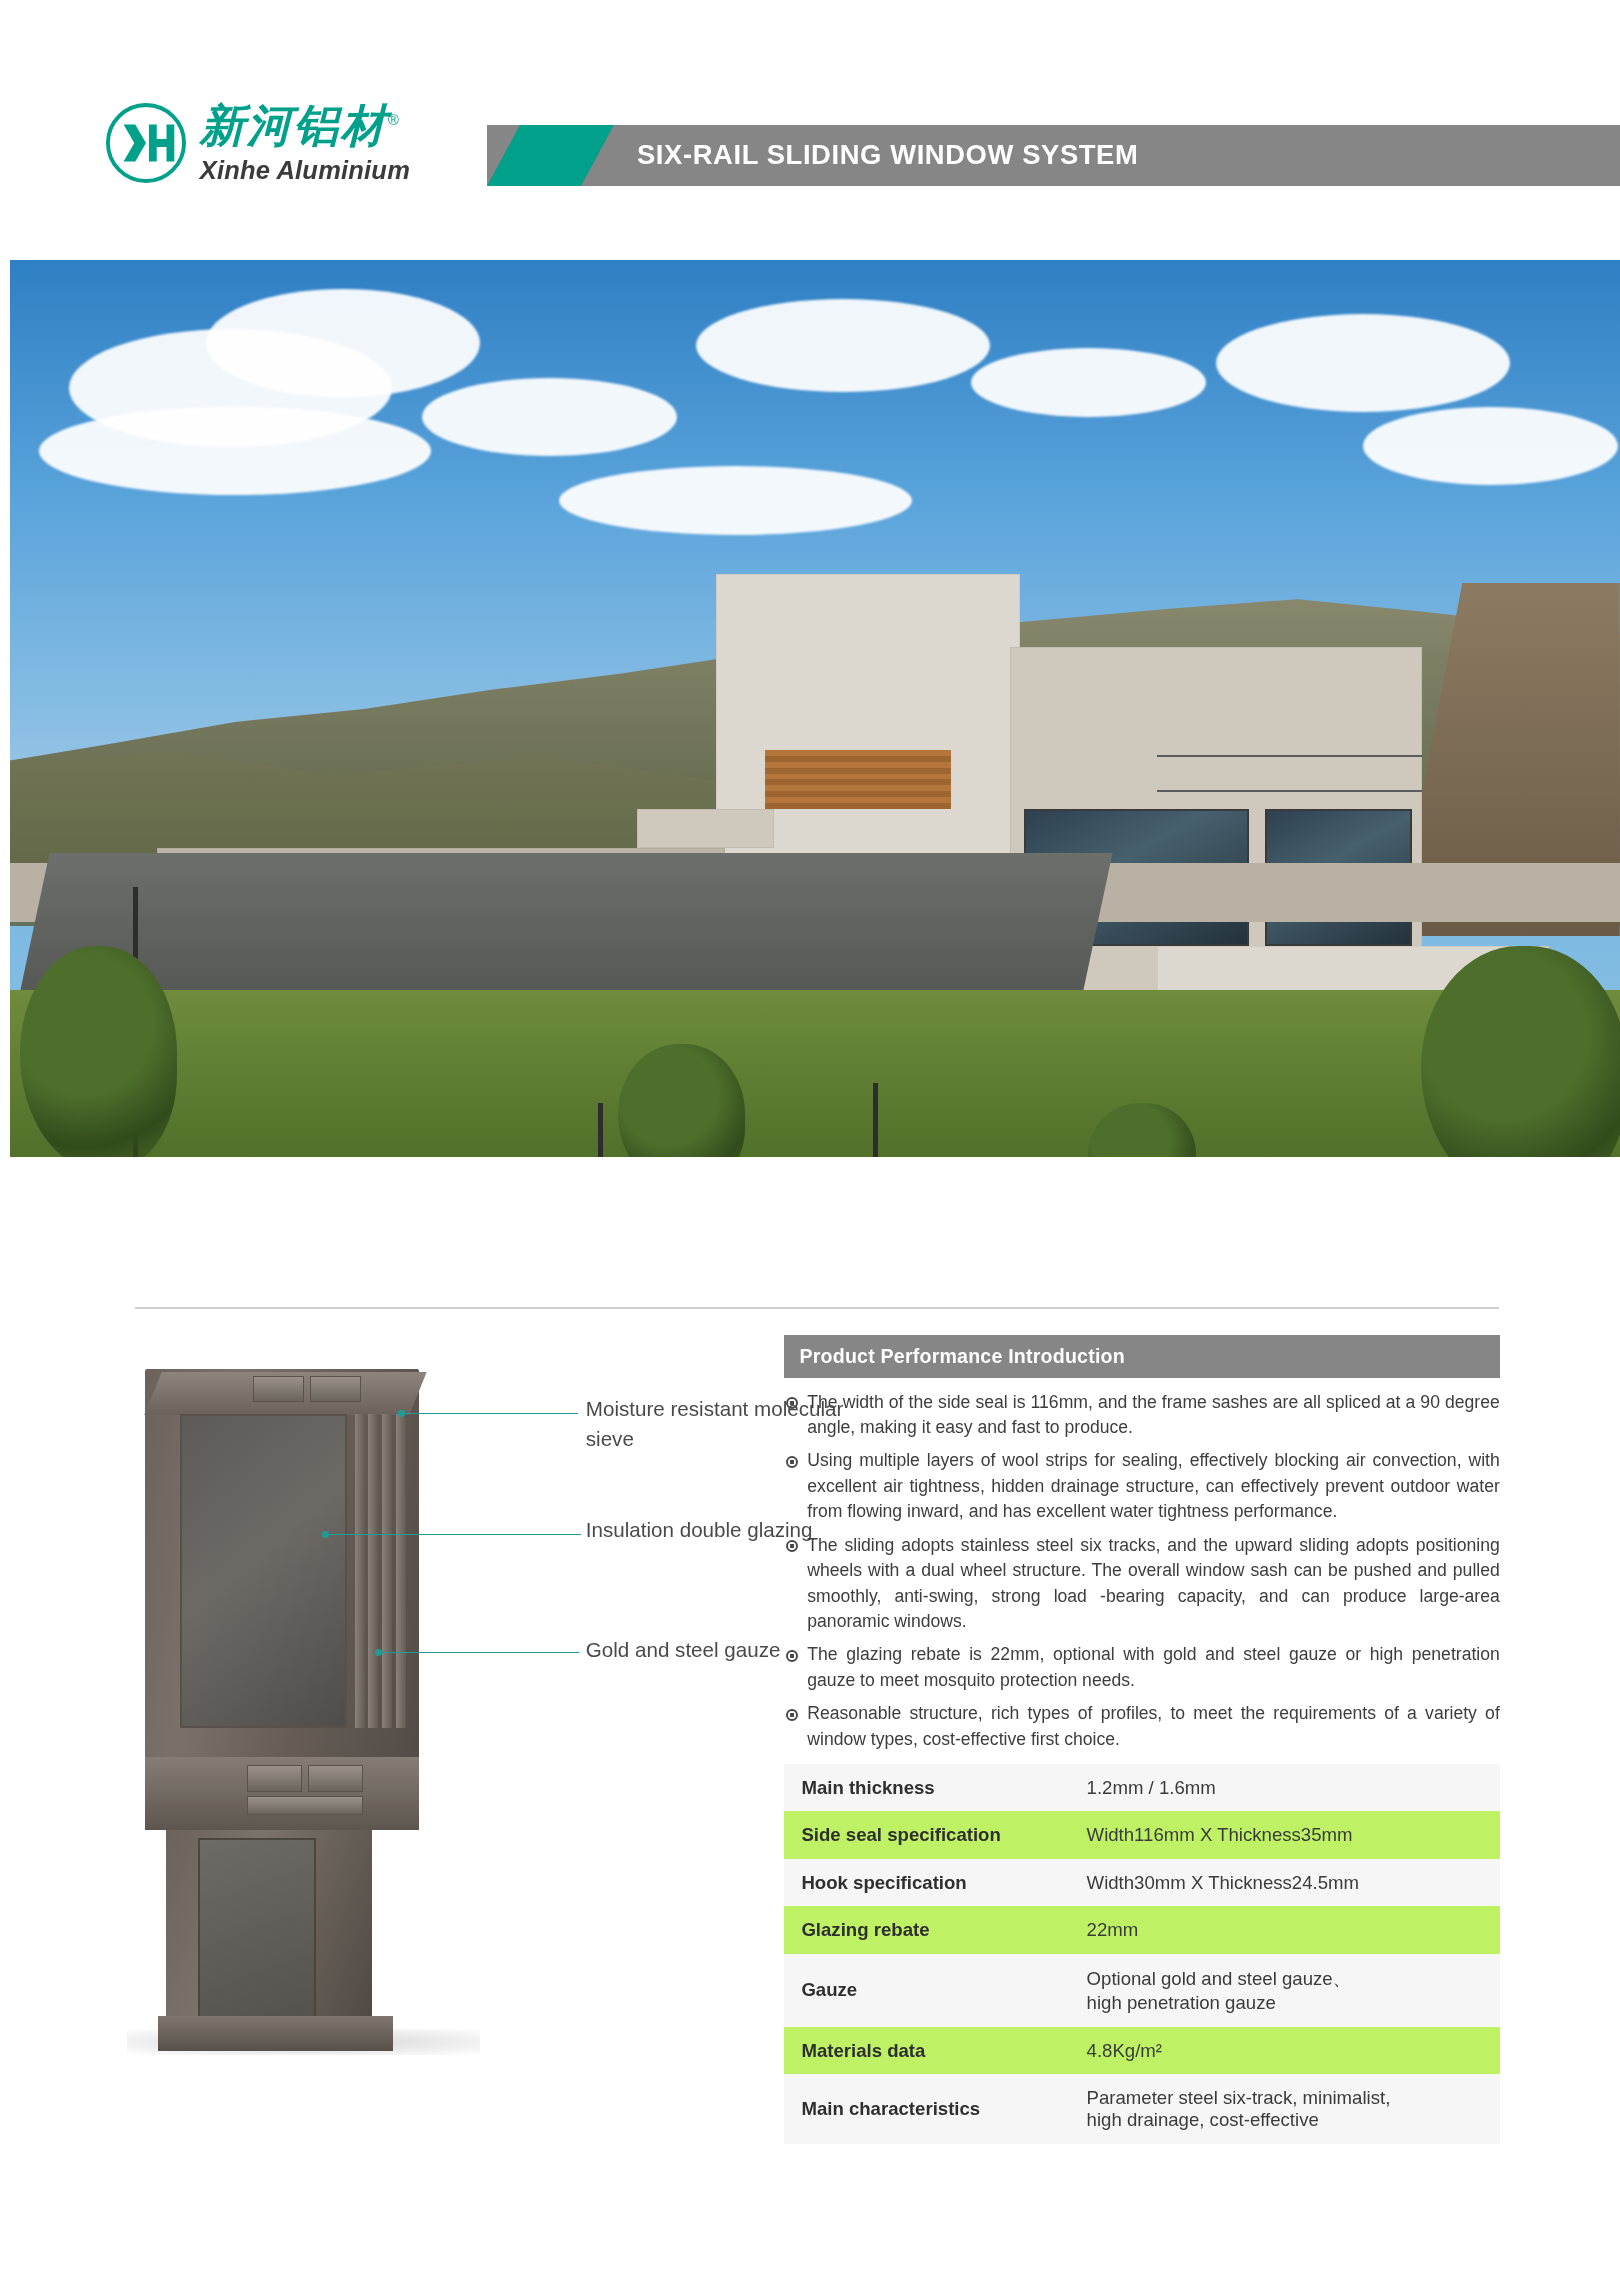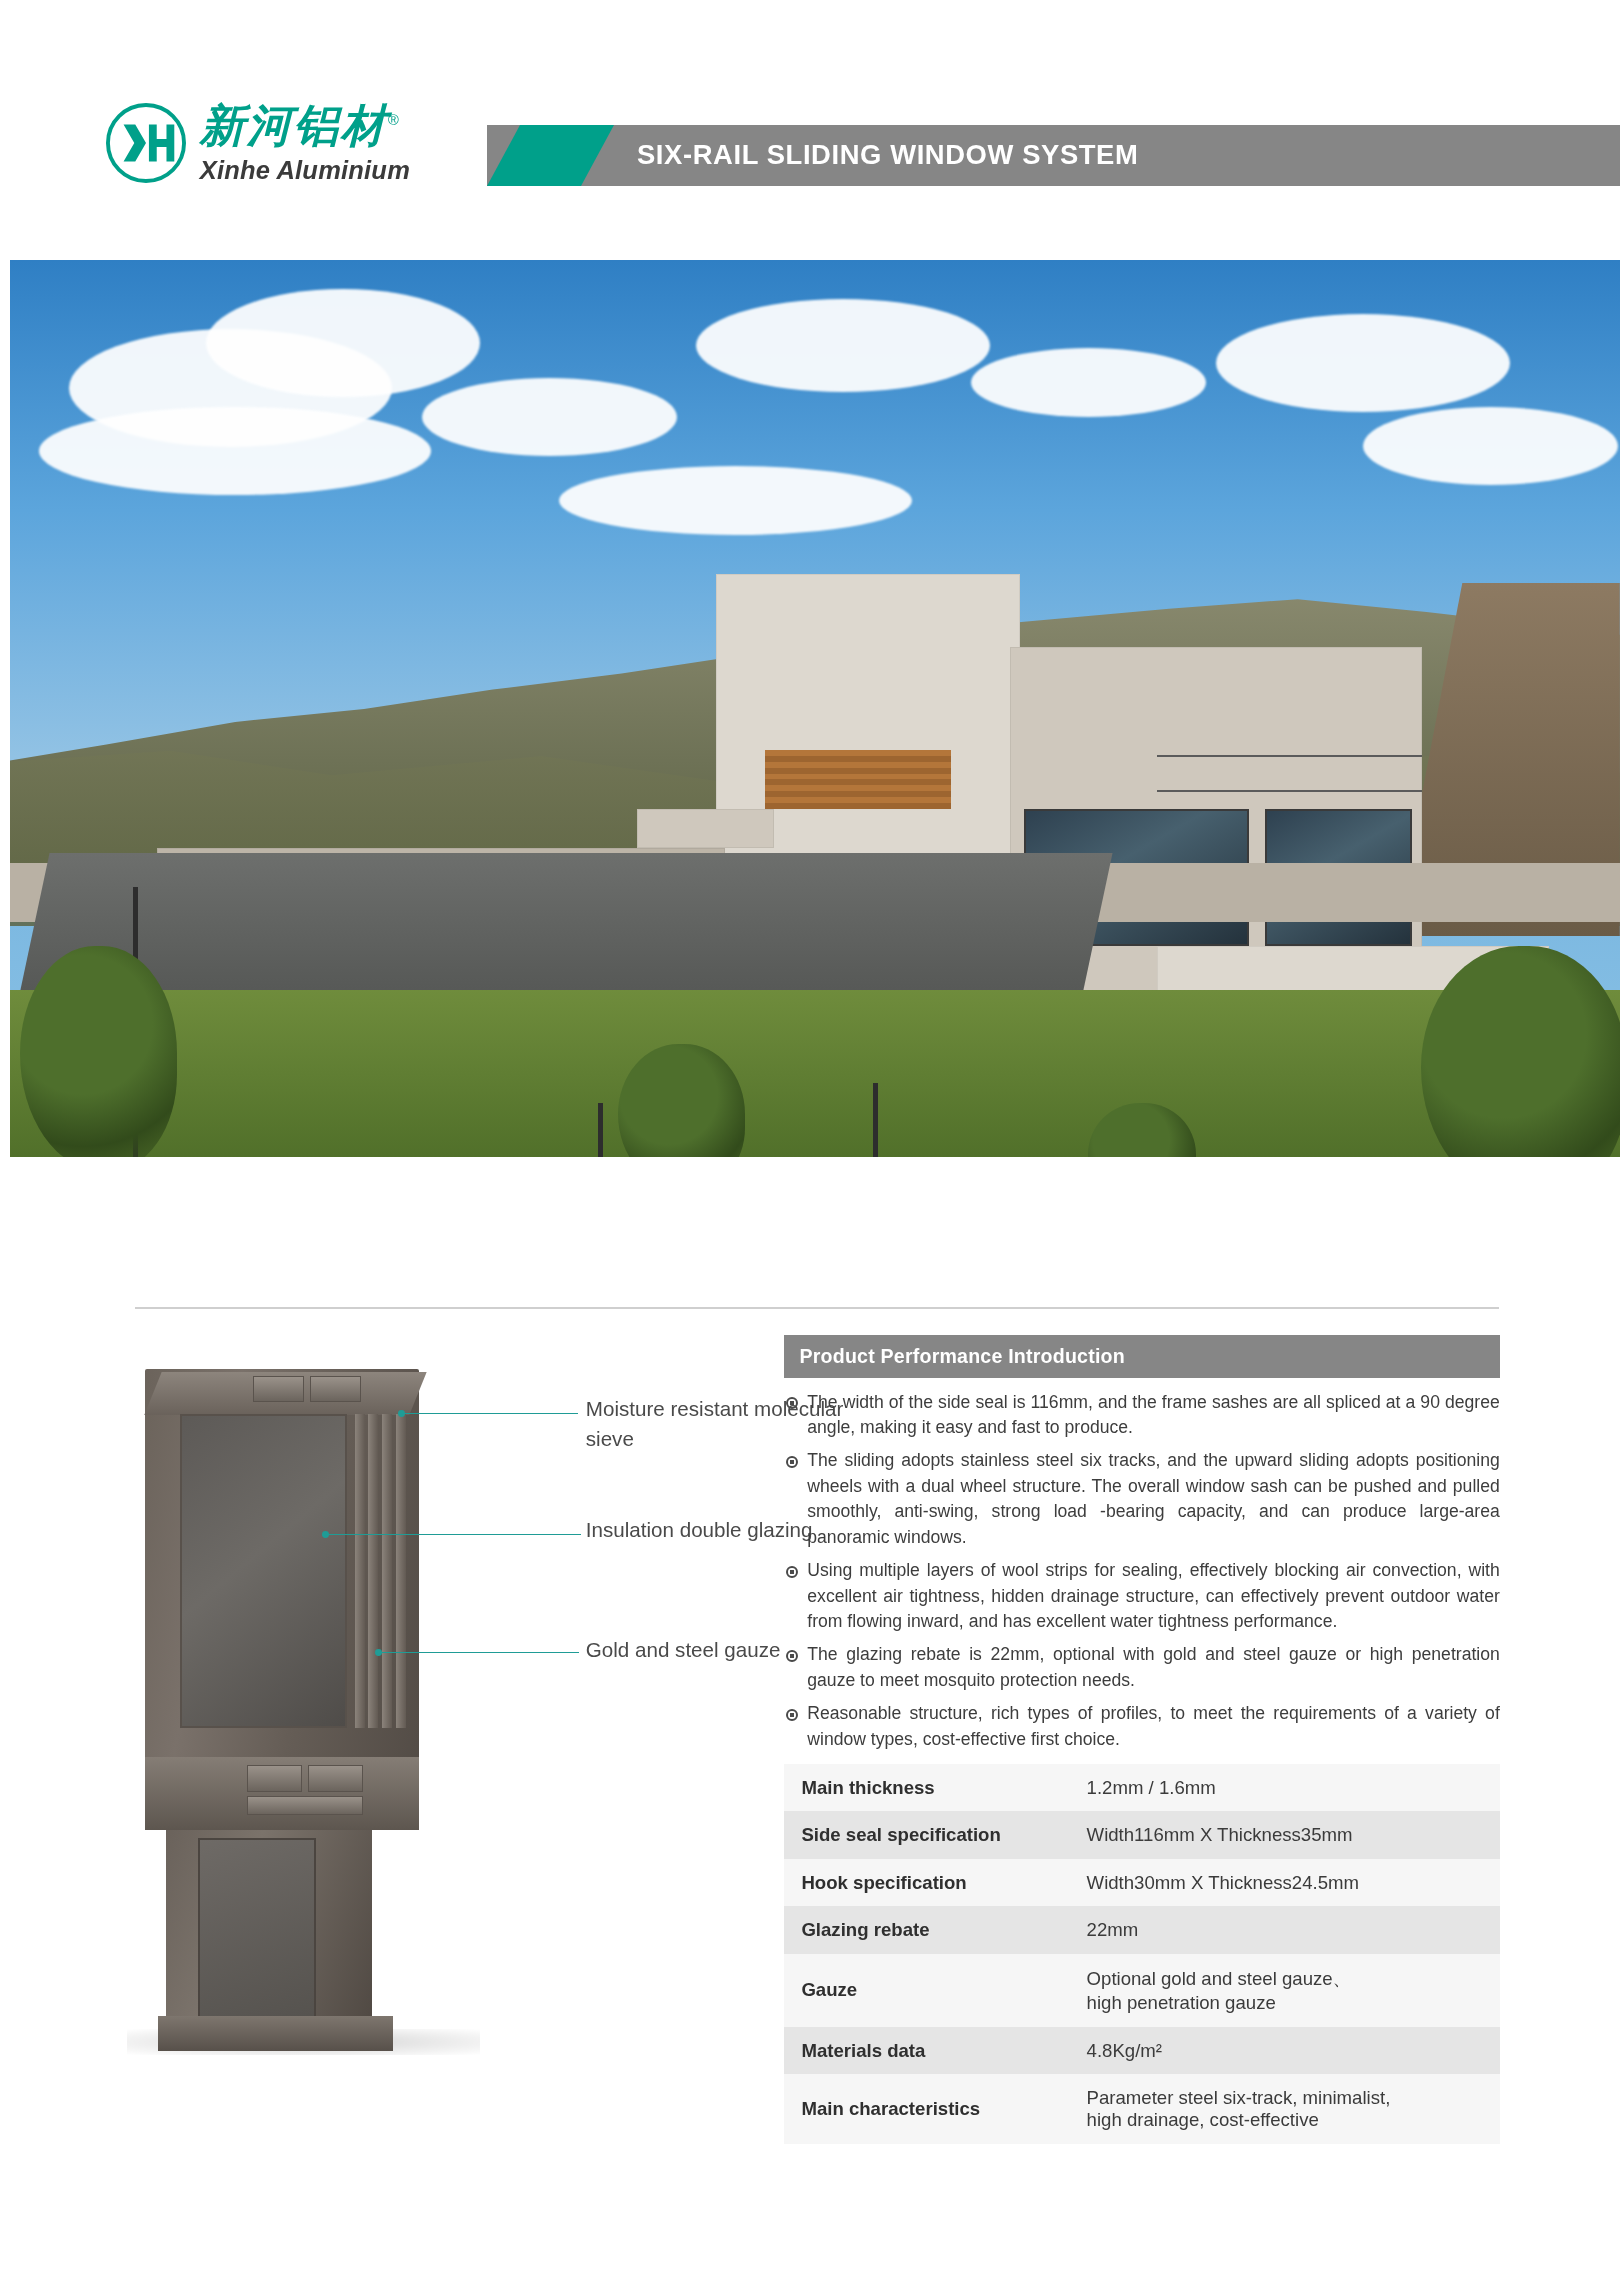--- a/index.html
+++ b/index.html
@@ -396,21 +396,21 @@
     margin-top: 11.8px;
     width: 716px;
     border-collapse: collapse;
     font-size: 18.6px;
   }
   table.params td {
     padding: 12.7px 17.6px;
     vertical-align: middle;
     color: #333333;
   }
-  table.params tr.odd td { background: #e5e5e5; }
+  table.params tr.odd td { background: #bef264; }
   table.params tr.even td { background: #f6f6f6; }
   table.params td.label {
     width: 250px;
     font-weight: 600;
     color: #2f2f2f;
   }
   table.params td.value {
     color: #3b3b3b;
   }
 </style>
@@ -538,22 +538,22 @@
       <div class="leader" style="left:271px; top:309px; width:200px;"></div>
       <div class="callout" style="left:478px; top:292px;">Gold and steel gauze</div>
     </div>
 
     <div class="right-col">
 
       <div class="section-head">Product Performance Introduction</div>
 
       <ul class="bullets">
         <li>The width of the side seal is 116mm, and the frame sashes are all spliced at a 90 degree angle, making it easy and fast to produce.</li>
+        <li>Using multiple layers of wool strips for sealing, effectively blocking air convection, with excellent air tightness, hidden drainage structure, can effectively prevent outdoor water from flowing inward, and has excellent water tightness performance.</li>
         <li>The sliding adopts stainless steel six tracks, and the upward sliding adopts positioning wheels with a dual wheel structure. The overall window sash can be pushed and pulled smoothly, anti-swing, strong load -bearing capacity, and can produce large-area panoramic windows.</li>
-        <li>Using multiple layers of wool strips for sealing, effectively blocking air convection, with excellent air tightness, hidden drainage structure, can effectively prevent outdoor water from flowing inward, and has excellent water tightness performance.</li>
         <li>The glazing rebate is 22mm, optional with gold and steel gauze or high penetration gauze to meet mosquito protection needs.</li>
         <li>Reasonable structure, rich types of profiles, to meet the requirements of a variety of window types, cost-effective first choice.</li>
       </ul>
 
 
       <table class="params">
         <tbody>
           <tr class="even">
             <td class="label">Main thickness</td>
             <td class="value">1.2mm / 1.6mm</td>

